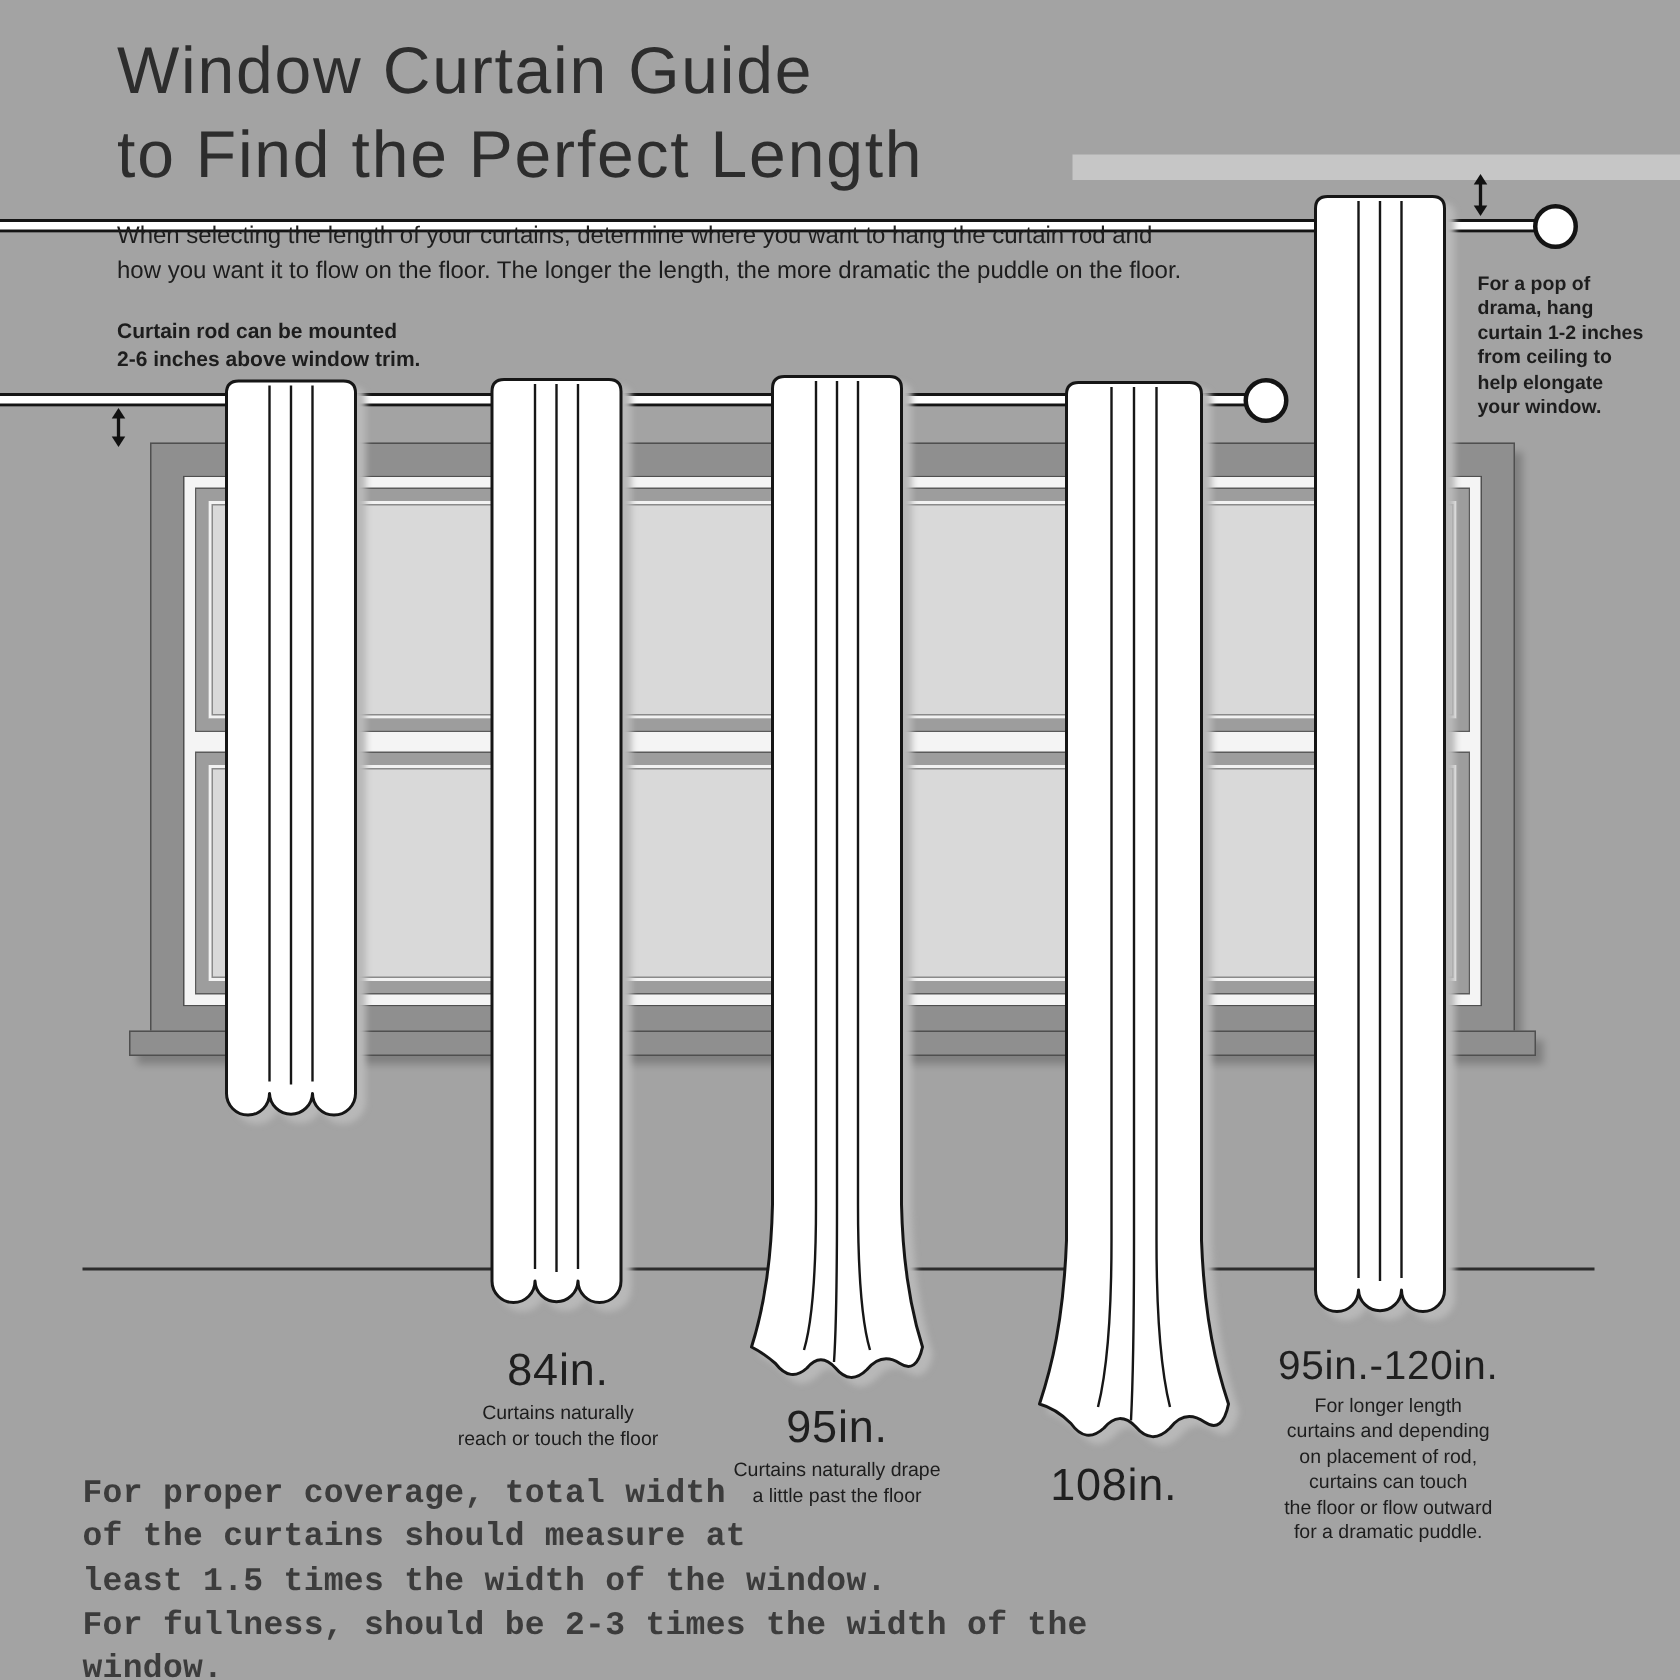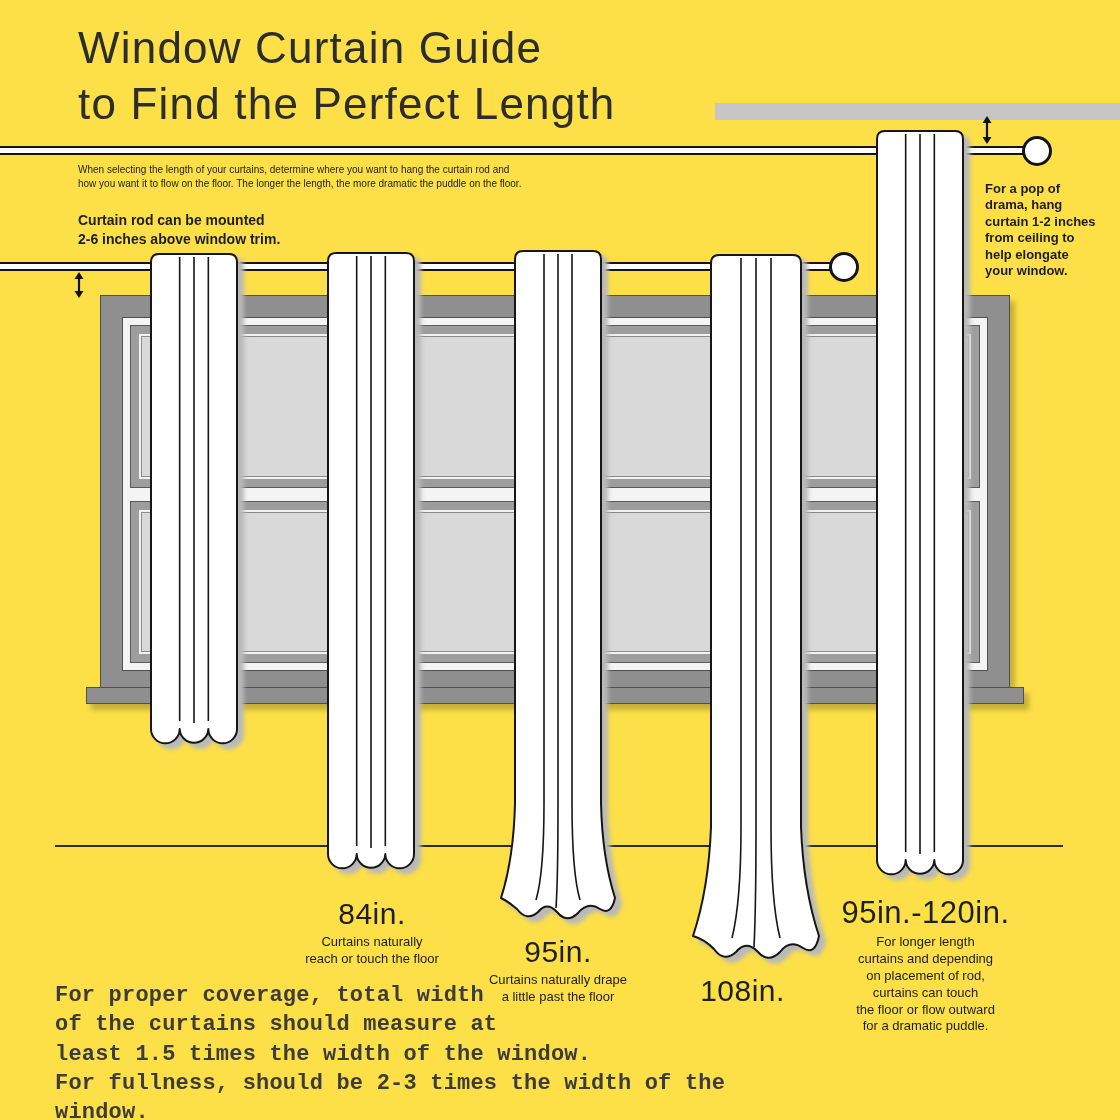--- a/index.html
+++ b/index.html
@@ -1,29 +1,29 @@
 <!DOCTYPE html>
 <html style="--ink: #1d1d1d; --frame-gray: #8f8f8f; --pane-gray: #d9d9d9; --ceiling-gray: #c6c6c6;"><head>
 <meta charset="utf-8">
 <style>
   * { margin:0; padding:0; box-sizing:border-box; }
   html, body { background:#ffffff; }
   .stage {
-    position:relative; width:1120px; height:1120px; background:#fde047;
+    position:relative; width:1120px; height:1120px; background:#a3a3a3;
     font-family:"Liberation Sans", sans-serif; color:var(--ink,#1d1d1d);
     overflow:hidden;
   }
   .abs { position:absolute; }
   .pre { white-space:pre-line; }
 
   .title {
     left:78px; top:20px; font-size:44px; line-height:1.28; font-weight:400;
     letter-spacing:1.2px; color:#2d2d2d; z-index:6;
   }
-  .intro { left:78px; top:163px; font-size:10px; line-height:1.42; z-index:6; }
+  .intro { left:78px; top:147px; font-size:16px; line-height:1.42; z-index:6; }
   .rod-note { left:78px; top:211px; font-size:14px; font-weight:700; line-height:1.35; z-index:6; }
   .ceiling-note { left:985px; top:181px; width:140px; font-size:13px; font-weight:700; line-height:1.26; z-index:6; }
 
   .ceiling-bar { left:715px; top:103px; width:405px; height:17px; background:var(--ceiling-gray,#c6c6c6); z-index:1; }
 
   .rod { height:9px; background:#fff; border-top:2.2px solid #141414; border-bottom:2.2px solid #141414; z-index:2; }
   .rod-top  { left:0; top:146px; width:1038px; }
   .rod-main { left:0; top:262px; width:844px; }
   .finial { width:30px; height:30px; border:3px solid #141414; border-radius:50%; background:#fff; z-index:2; }
   .finial-top  { left:1022px; top:136px; }
@@ -50,21 +50,21 @@
     background:var(--frame-gray,#8f8f8f); border:1px solid #4f4f4f;
     box-shadow:5px 6px 5px rgba(0,0,0,0.22); z-index:1;
   }
   .floor { left:55px; top:845px; width:1008px; height:2px; background:#2c2c2c; z-index:1; }
 
   .curtain { position:absolute; z-index:5; filter:drop-shadow(6px 5px 2px #b8b8b8); }
 
   .label { position:absolute; text-align:center; z-index:6; }
   .label .len { font-size:30px; color:#1f1f1f; letter-spacing:0.5px; }
   .label .cap { font-size:13px; line-height:1.3; margin-top:3px; color:#1d1d1d; }
-  .label-120 .len { font-size:31px; }
+  .label-120 .len { font-size:27px; }
 
   .coverage {
     left:55px; top:981px; width:700px; font-size:22px; font-weight:700;
     line-height:1.33; color:#3c3c3c; letter-spacing:0.2px; z-index:6;font-family:Liberation Mono, monospace;
   }
 </style>
 </head>
 <body>
 
 <div class="stage">

